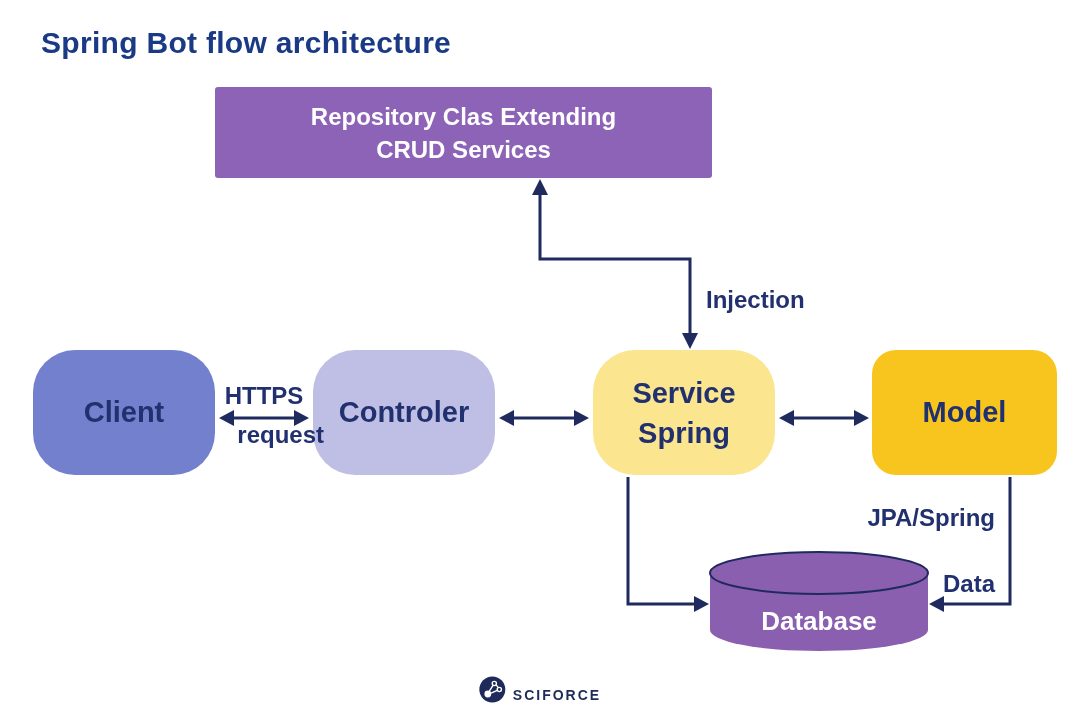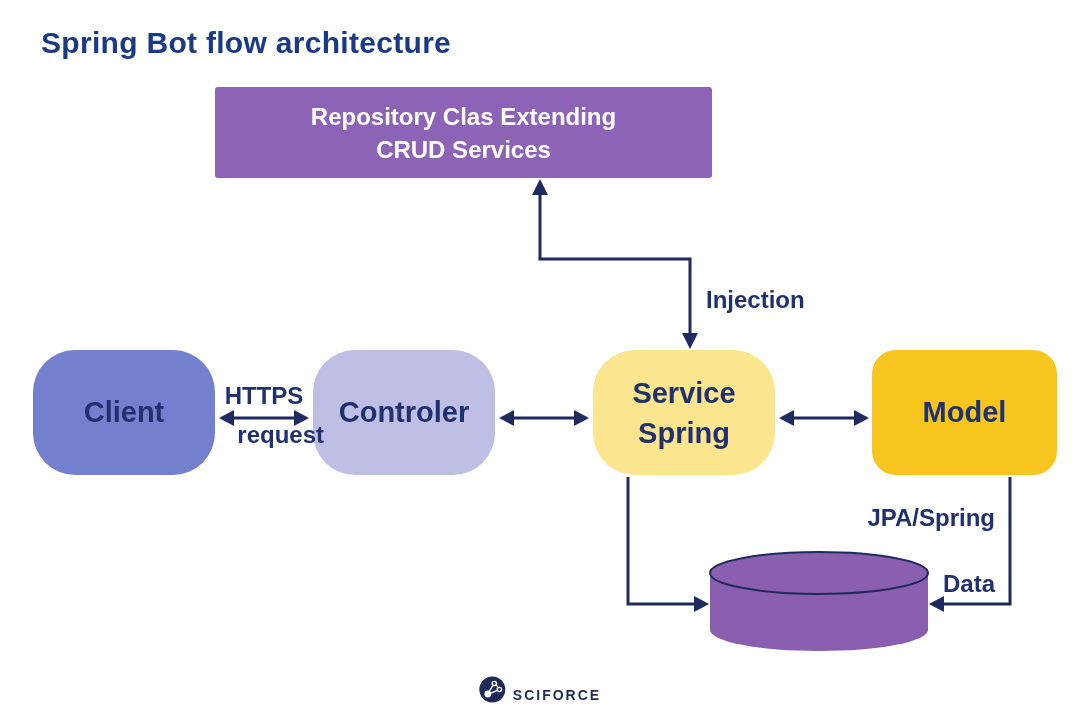--- a/index.html
+++ b/index.html
@@ -112,20 +112,21 @@
 
   <div class="node node-rounded node-service">
     <div>Service</div>
     <div>Spring</div>
   </div>
 
   <div class="node node-rounded node-model">
     <div>Model</div>
   </div>
 
+  <div class="db-label">Database</div>
 
   <div class="edge-label lbl-https">HTTPS</div>
   <div class="edge-label lbl-request">request</div>
   <div class="edge-label lbl-injection">Injection</div>
   <div class="edge-label lbl-jpa">JPA/Spring</div>
   <div class="edge-label lbl-data">Data</div>
 
   <div class="brand">
     <span style="display:inline-flex;">
       <svg width="27" height="27" viewBox="0 0 27 27" xmlns="http://www.w3.org/2000/svg">

